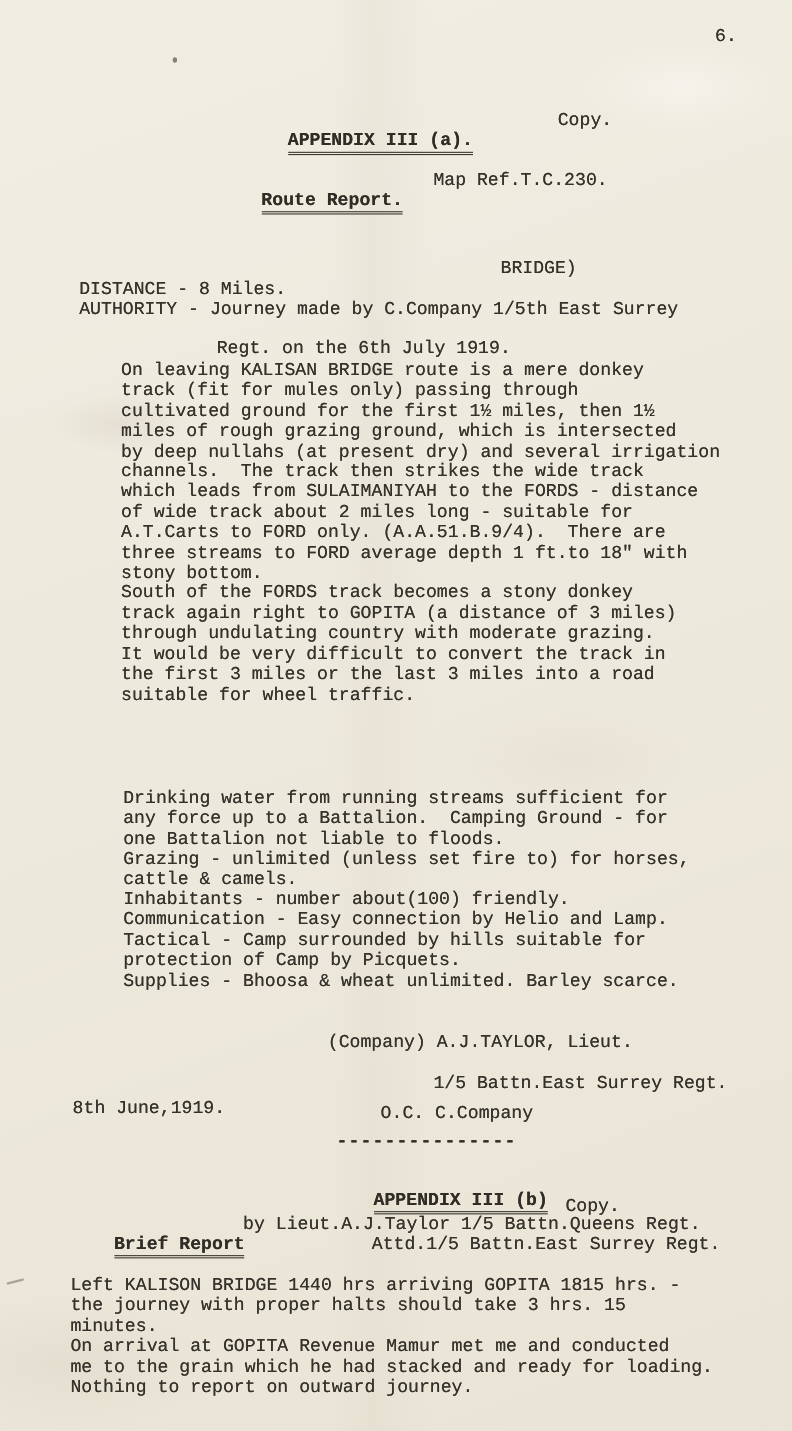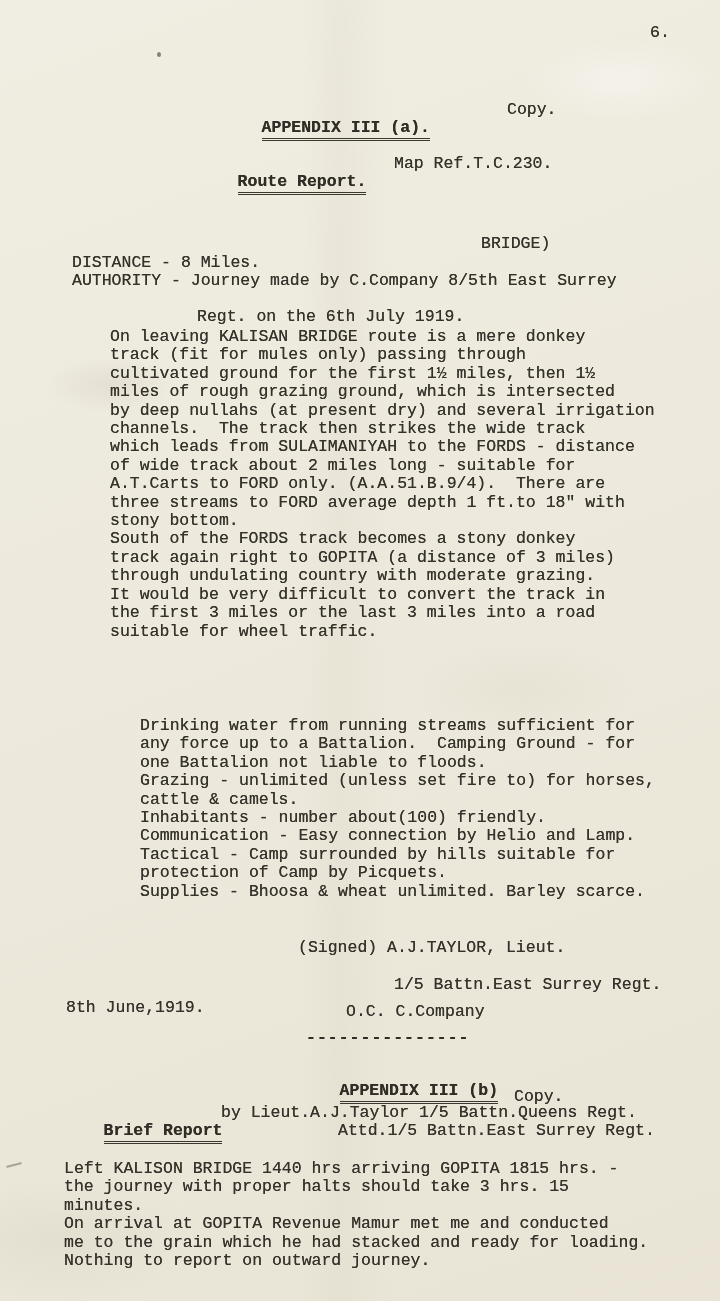--- a/index.html
+++ b/index.html
@@ -56,55 +56,55 @@
   <div class="txt heading" style="left:222px; top:101px;">
     <span class="ul">APPENDIX III (a).</span>
   </div>
   <div class="txt" style="left:507px; top:101px;">Copy.</div>
 
   <div class="txt heading" style="left:198px; top:155px;">
     <span class="ul">Route Report.</span>
   </div>
   <div class="txt" style="left:394px; top:155px;">Map Ref.T.C.230.</div>
 
-  <div class="txt" style="left:455px; top:235px;margin-left:26px;">BRIDGE)</div>
+  <div class="txt" style="left:455px; top:235px;">BRIDGE)</div>
   <div class="txt" style="left:72px; top:254px;">DISTANCE - 8 Miles.</div>
-  <div class="txt" style="left:72px; top:272px;">AUTHORITY - Journey made by C.Company 8/5th East Surrey</div>
+  <div class="txt" style="left:72px; top:272px;">AUTHORITY - Journey made by C.Company 1/5th East Surrey</div>
   <div class="txt" style="left:197px; top:290px;margin-top:18px;">Regt. on the 6th July 1919.</div>
 
   <div class="txt" style="left:110px; top:328px;">On leaving KALISAN BRIDGE route is a mere donkey
 track (fit for mules only) passing through
 cultivated ground for the first 1½ miles, then 1½
 miles of rough grazing ground, which is intersected
 by deep nullahs (at present dry) and several irrigation
 channels.  The track then strikes the wide track
 which leads from SULAIMANIYAH to the FORDS - distance
 of wide track about 2 miles long - suitable for
 A.T.Carts to FORD only. (A.A.51.B.9/4).  There are
 three streams to FORD average depth 1 ft.to 18" with
 stony bottom.
 South of the FORDS track becomes a stony donkey
 track again right to GOPITA (a distance of 3 miles)
 through undulating country with moderate grazing.
 It would be very difficult to convert the track in
 the first 3 miles or the last 3 miles into a road
 suitable for wheel traffic.</div>
 
-  <div class="txt" style="left:112px; top:717px;margin-left:28px;">Drinking water from running streams sufficient for
+  <div class="txt" style="left:112px; top:717px;">Drinking water from running streams sufficient for
 any force up to a Battalion.  Camping Ground - for
 one Battalion not liable to floods.
 Grazing - unlimited (unless set fire to) for horses,
 cattle &amp; camels.
 Inhabitants - number about(100) friendly.
 Communication - Easy connection by Helio and Lamp.
 Tactical - Camp surrounded by hills suitable for
 protection of Camp by Picquets.
 Supplies - Bhoosa &amp; wheat unlimited. Barley scarce.</div>
 
-  <div class="txt" style="left:298px; top:939px;">(Signed) A.J.TAYLOR, Lieut.</div>
+  <div class="txt" style="left:298px; top:939px;">(Company) A.J.TAYLOR, Lieut.</div>
   <div class="txt" style="left:346px; top:958px;margin-top:45px;">O.C. C.Company</div>
   <div class="txt" style="left:394px; top:976px;">1/5 Battn.East Surrey Regt.</div>
   <div class="txt" style="left:66px; top:999px;">8th June,1919.</div>
 
   <div class="txt heading" style="left:306px; top:1029px; letter-spacing:1px;">---------------</div>
 
   <div class="txt heading" style="left:300px; top:1064px;">
     <span class="ul">APPENDIX III (b)</span>
   </div>
   <div class="txt" style="left:514px; top:1088px;">Copy.</div>

